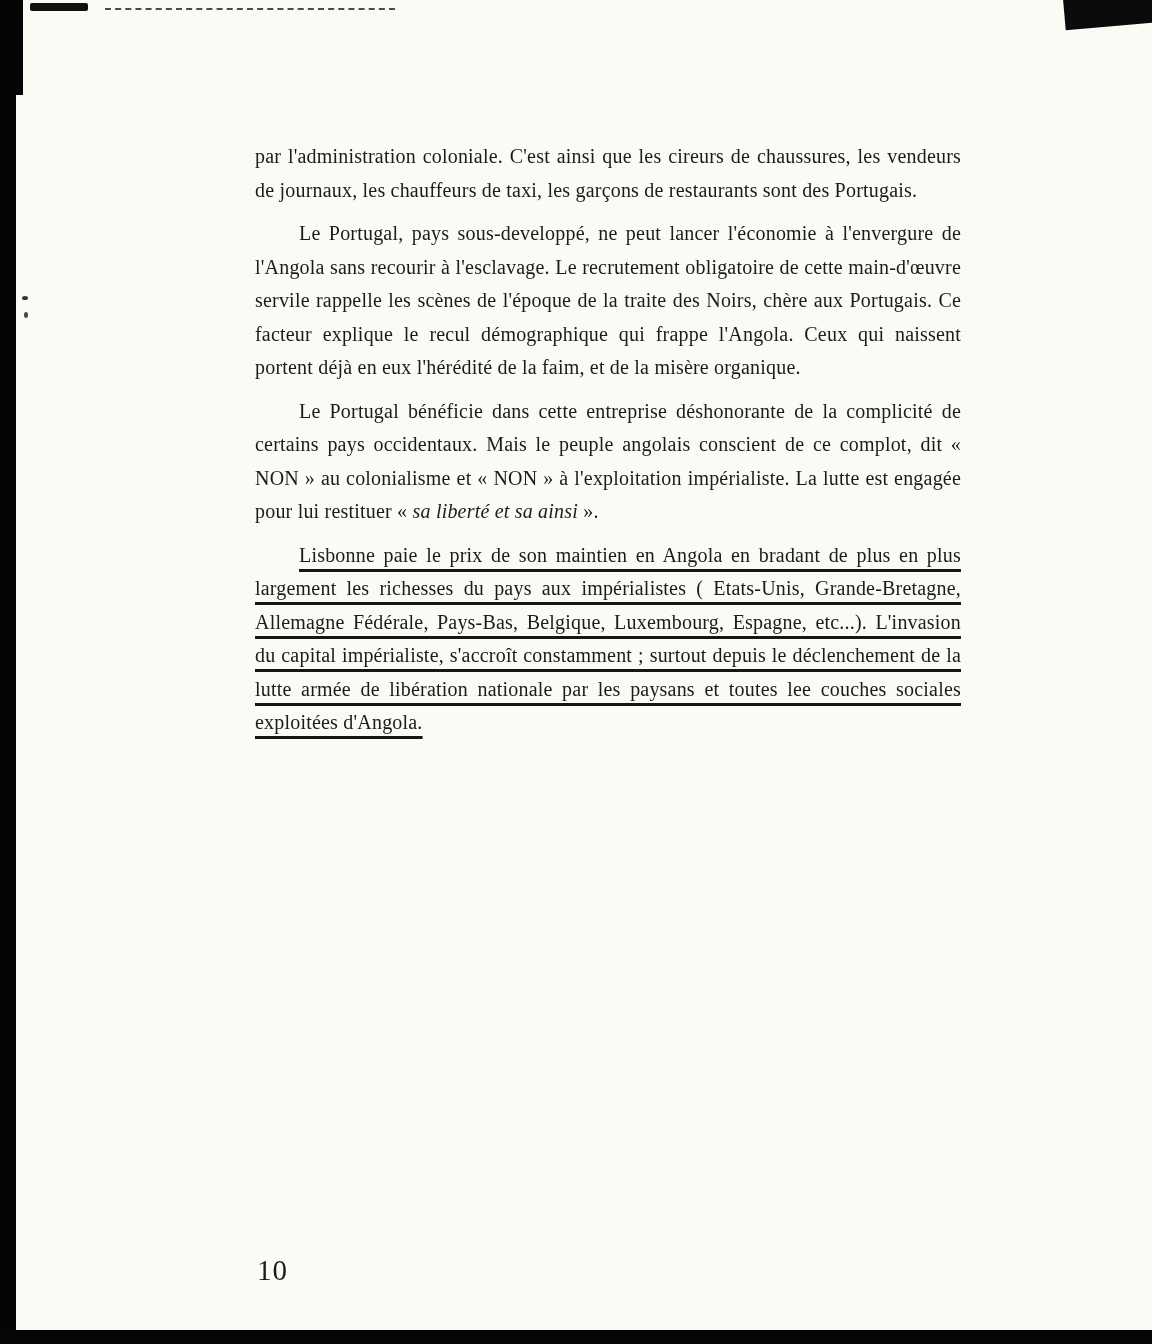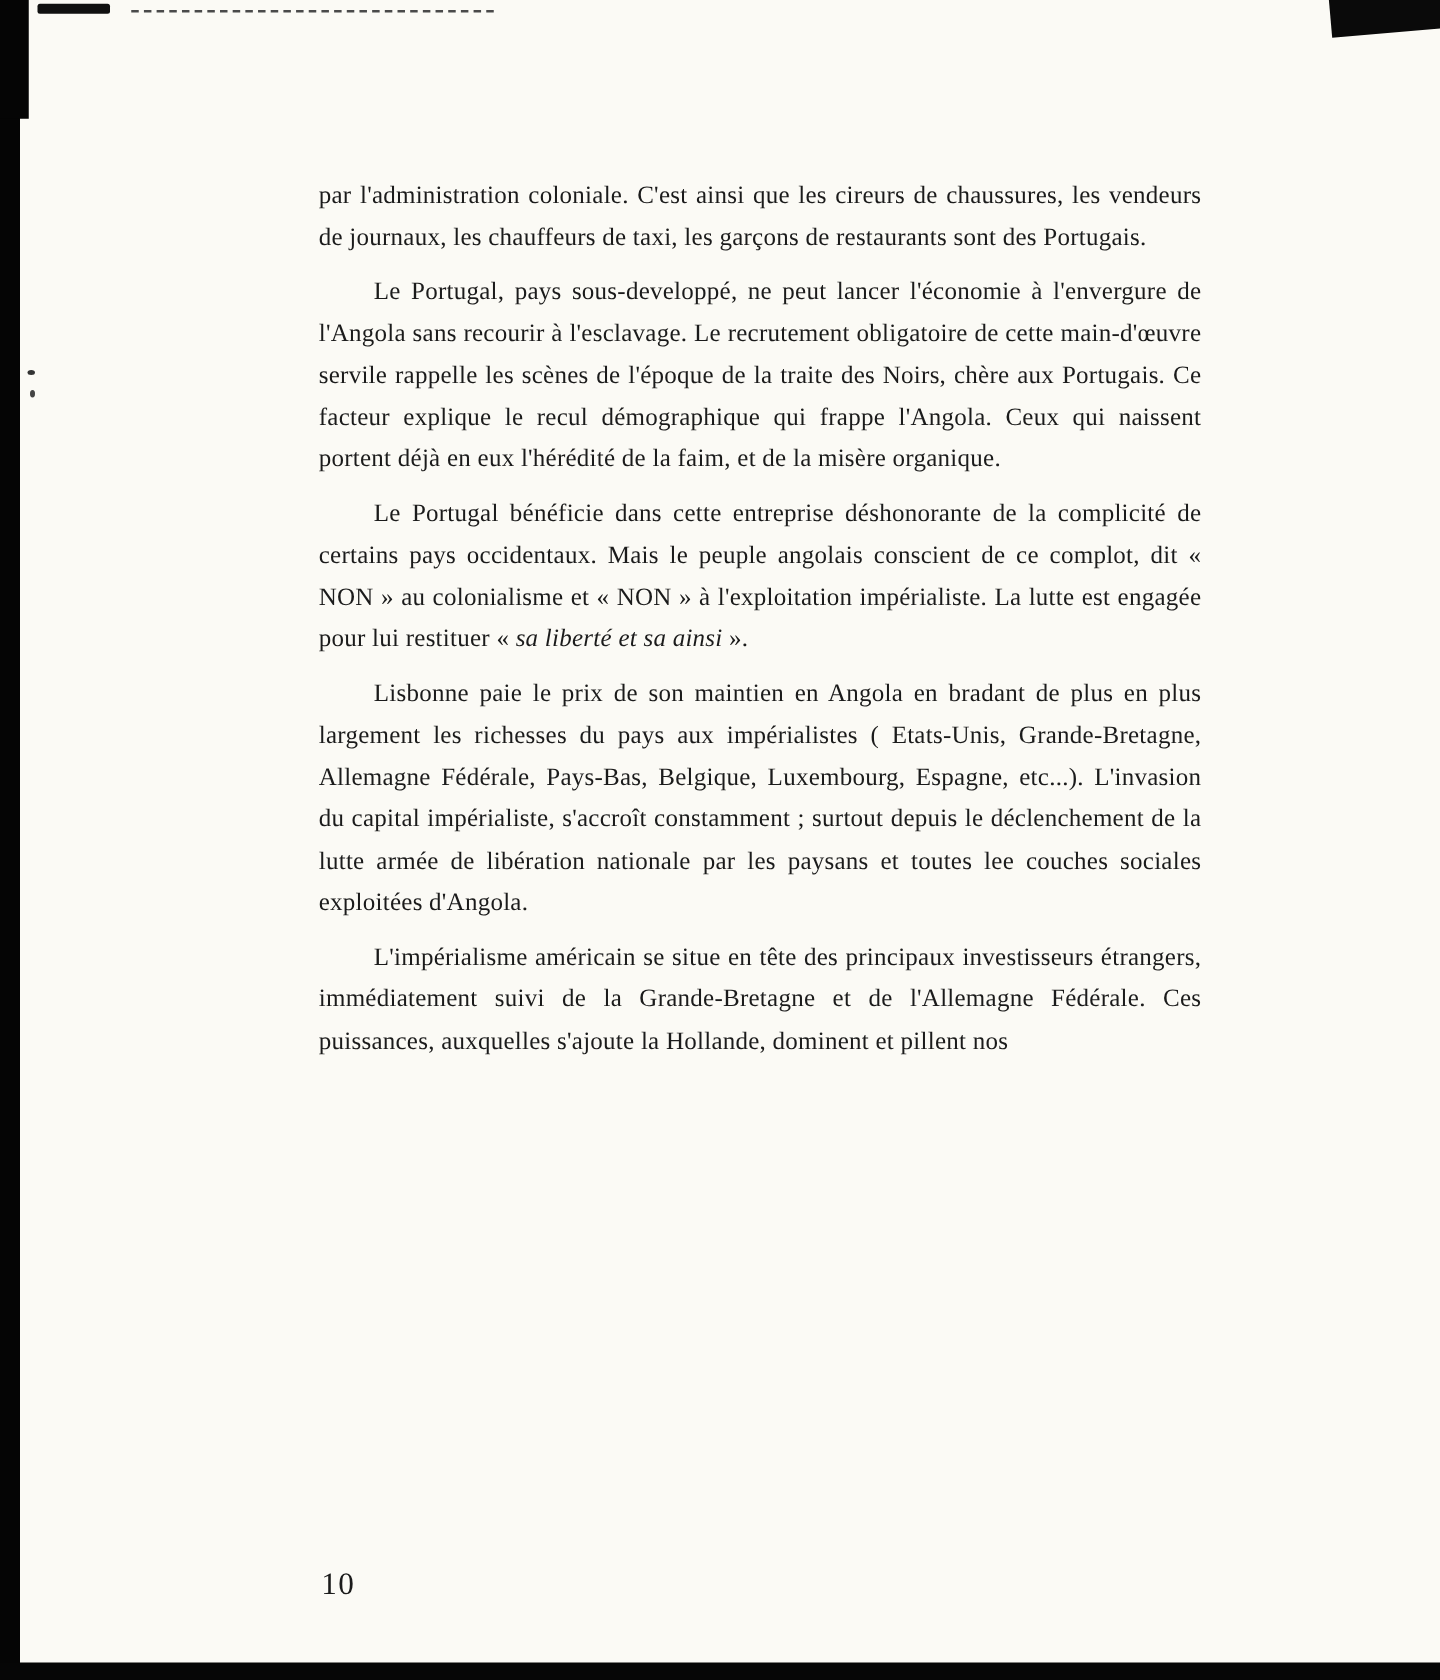--- a/index.html
+++ b/index.html
@@ -61,29 +61,30 @@
     left: 255px; top: 140px;
     width: 706px;
     font-size: 20px;
     line-height: 33.5px;
     text-align: justify;
     letter-spacing: 0.2px;
   }
   .para { margin-bottom: 10px; text-indent: 44px; }
   .para.no-indent { text-indent: 0; }
   .underlined {
+    text-decoration: underline;
     text-decoration-thickness: 2.5px;
     text-underline-offset: 7px;
     text-decoration-skip-ink: none;
     text-decoration-color: #161616;
   }
   .page-number {
     position: absolute;
     left: 257px; top: 1254px;
-    font-size: 25px;
+    font-size: 29px;
     letter-spacing: 1px;
   }
 </style>
 </head>
 <body>
 
 <div class="scan-page">
 
   <div class="spine-bar"></div>
   <div class="spine-bar-top"></div>
@@ -92,18 +93,17 @@
   <div class="corner-smudge"></div>
   <div class="speck-a"></div>
   <div class="speck-b"></div>
   <div class="bottom-strip"></div>
 
   <main class="text-block">
     <p class="para no-indent">par l'administration coloniale. C'est ainsi que les cireurs de chaussures, les vendeurs de journaux, les chauffeurs de taxi, les garçons de restaurants sont des Portugais.</p>
     <p class="para">Le Portugal, pays sous-developpé, ne peut lancer l'économie à l'envergure de l'Angola sans recourir à l'esclavage. Le recrutement obligatoire de cette main-d'œuvre servile rappelle les scènes de l'époque de la traite des Noirs, chère aux Portugais. Ce facteur explique le recul démographique qui frappe l'Angola. Ceux qui naissent portent déjà en eux l'hérédité de la faim, et de la misère organique.</p>
     <p class="para"><span>Le Portugal bénéficie dans cette entreprise déshonorante de la complicité de certains pays occidentaux. Mais le peuple angolais conscient de ce complot, dit « NON » au colonialisme et « NON » à l'exploitation impérialiste. La lutte est engagée pour lui restituer « </span><i>sa liberté et sa ainsi</i><span> ».</span></p>
     <p class="para underlined">Lisbonne paie le prix de son maintien en Angola en bradant de plus en plus largement les richesses du pays aux impérialistes ( Etats-Unis, Grande-Bretagne, Allemagne Fédérale, Pays-Bas, Belgique, Luxembourg, Espagne, etc...). L'invasion du capital impérialiste, s'accroît constamment ; surtout depuis le déclenchement de la lutte armée de libération nationale par les paysans et toutes lee couches sociales exploitées d'Angola.</p>
-    <p class="para underlined">L'impérialisme américain se situe en tête des principaux investisseurs étrangers, immédiatement suivi de la Grande-Bretagne et de l'Allemagne Fédérale. Ces puissances, auxquelles s'ajoute la Hollande, dominent et pillent nos</p>
   </main>
 
   <div class="page-number">10</div>
 
 </div>
 
 </body></html>

